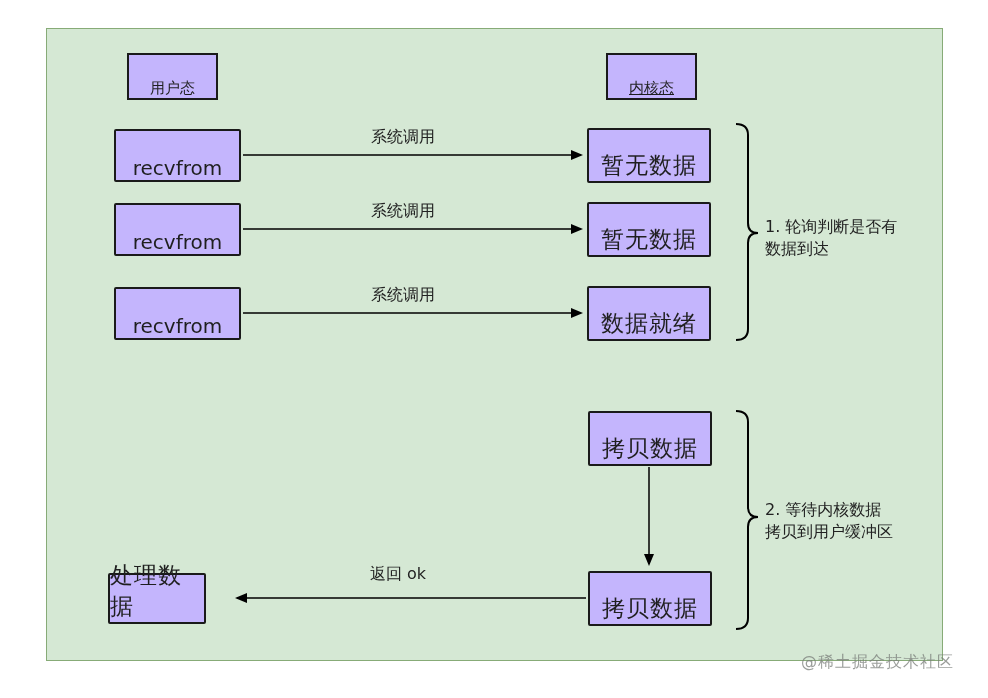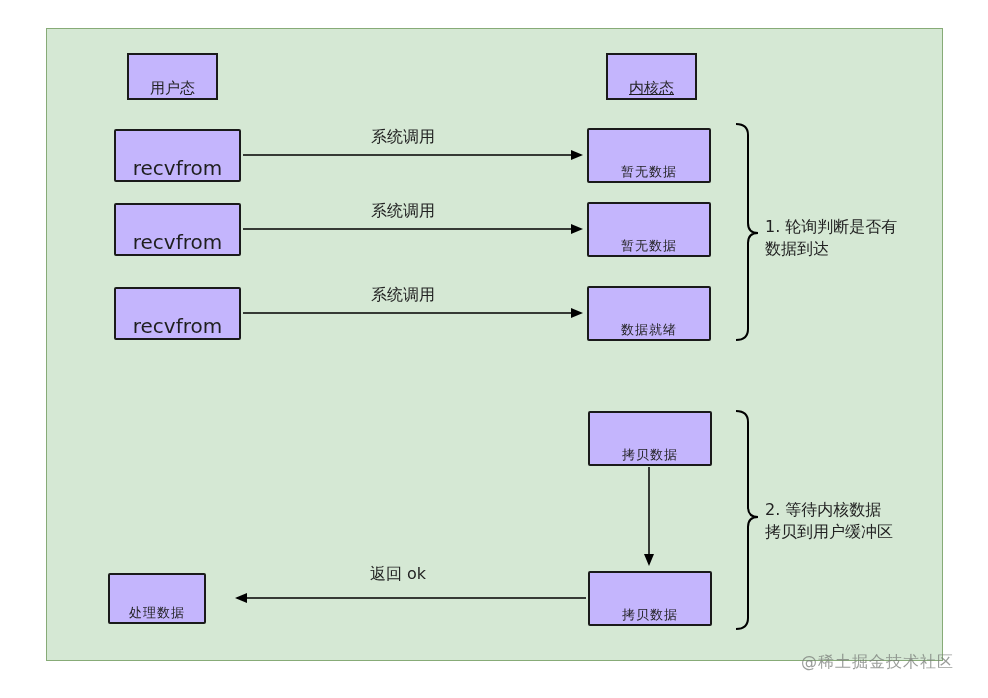--- a/index.html
+++ b/index.html
@@ -45,21 +45,21 @@
     border-radius: 2px;
   }
   .proc {
     width: 127px;
     height: 53px;
     font-size: 20px;
   }
   .kstate {
     width: 124px;
     height: 55px;
-    font-size: 13px;
+    font-size: 23px;
     letter-spacing: 1px;
   }
   .edge-label {
     position: absolute;
     transform: translate(-50%, -50%);
     font-size: 16px;
     color: #222222;
     white-space: nowrap;
     background: transparent;
   }

